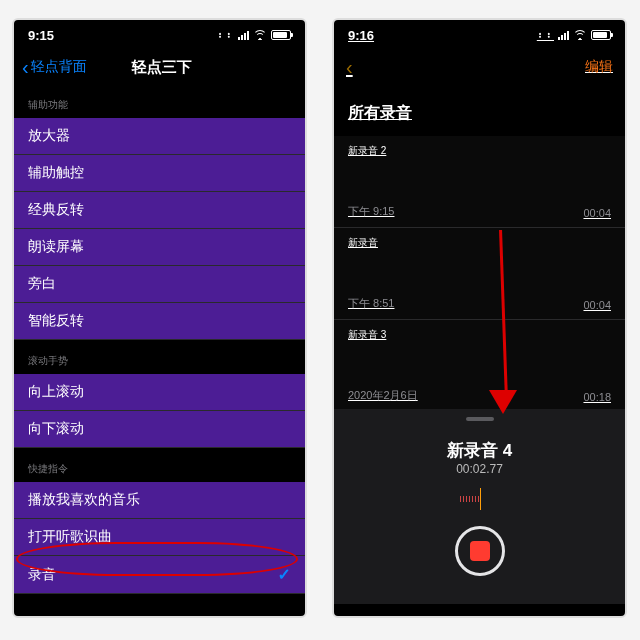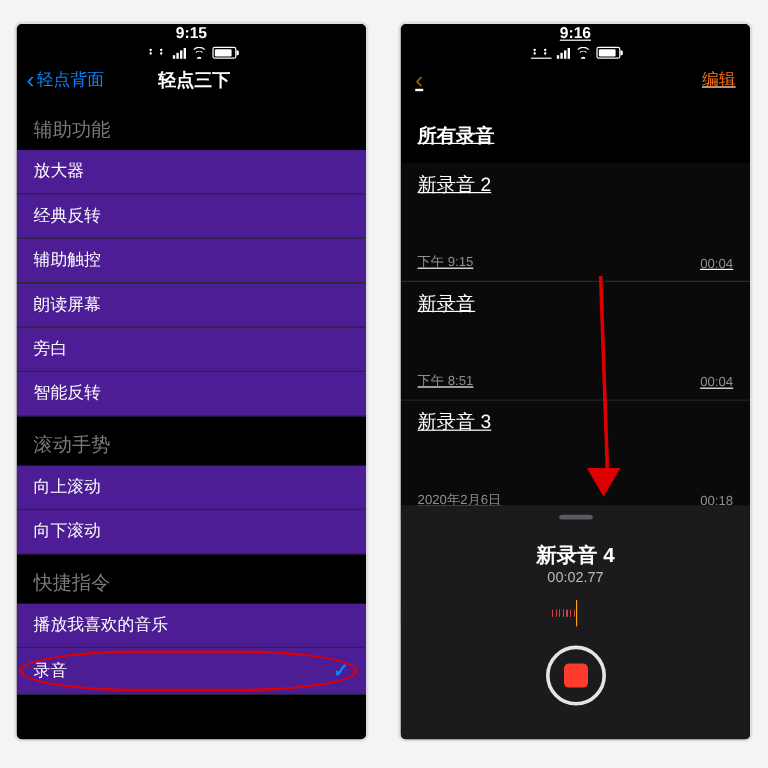--- a/index.html
+++ b/index.html
@@ -19,21 +19,21 @@
     border-radius: 6px;
     overflow: hidden;
     color: #fff;
     font-size: 13px;
   }
   .phone.left { left: 12px; }
   .phone.right { left: 332px; text-decoration: underline; }
   
   .status {
     display: flex; justify-content: space-between; align-items: center;
-    height: 30px; padding: 0 14px; font-size: 13px; font-weight: 600; flex-direction: column;
+    height: 30px; padding: 0 14px; font-size: 13px; font-weight: 600;
   }
   .status .side { display: flex; align-items: center; gap: 4px; }
   .status .icons { display: flex; align-items: center; gap: 4px; }
   .sig-icon { display: inline-flex; align-items: flex-end; gap: 1px; height: 10px; }
   .sig-icon span { width: 2px; background:#fff; display:inline-block; }
   .sig-icon span:nth-child(1){height:3px}
   .sig-icon span:nth-child(2){height:5px}
   .sig-icon span:nth-child(3){height:7px}
   .sig-icon span:nth-child(4){height:9px}
   .wifi-icon {
@@ -54,21 +54,21 @@
   .batt-icon::after{ content:""; position:absolute; right:-3px; top:2px; width:2px; height:4px; background:#fff; border-radius:0 1px 1px 0;}
   .batt-icon .fill{ position:absolute; left:1px; top:1px; bottom:1px; width:80%; background:#fff; border-radius:1px;}
   .dots { font-size:11px; letter-spacing:2px; color:#fff; }
   
   .navbar { display:flex; align-items:center; height:34px; padding:0 8px; }
   .back { color:#0a84ff; display:flex; align-items:center; font-size:14px; }
   .back .chev { font-size:20px; margin-right:2px; }
   .nav-title { flex:1; text-align:center; font-size:15px; font-weight:600; margin-left:-60px; }
   
   .section-header {
-    color:#7a7a7e; font-size:16px; padding: 14px 14px 6px 14px;
+    color:#7a7a7e; font-size:10px; padding: 14px 14px 6px 14px;
   }
   .row {
     padding: 9px 14px;
     border-bottom: 0.5px solid #2a2a2c;
     font-size:14px;
     display:flex; justify-content:space-between; align-items:center;
     background:#4c1d95;
   }
   .row:last-child { border-bottom:none; }
   .check { color:#0a84ff; font-size:16px; font-weight:700; }
@@ -84,26 +84,26 @@
   }
   .rnav .chev { color:#9a6b00; font-size:20px; }
   .rnav .edit { color:#f97316; font-size:14px; }
   .big-title { font-size:16px; font-weight:700; padding: 6px 14px 12px 14px; margin-top: 13px; }
   .rec-row {
     padding:8px 14px; border-bottom:0.5px solid #2a2a2c;
     display:flex; justify-content:space-between; align-items:flex-end;
     background:#0a0a0a;
   }
   .rec-row .meta { display:flex; flex-direction:column; gap:2px; }
-  .rec-row .name { font-size:16px; color:#fff; }
+  .rec-row .name { font-size:10px; color:#fff; }
   .rec-row .date { font-size:11px; color:#8e8e93;margin-top:44px; }
   .rec-row .dur { font-size:11px; color:#8e8e93; }
   
   .bottom-panel {
-    position:absolute; left:0; right:0; bottom:0; height:195px;
+    position:absolute; left:0; right:0; bottom:12px; height:195px;
     background:#1b1b1d;
     display:flex; flex-direction:column; align-items:center;
   }
   .grabber { width:28px; height:4px; background:#5a5a5e; border-radius:2px; margin-top:8px; }
   .cur-name { font-size:17px; font-weight:600; margin-top:18px; }
   .cur-time { font-size:12px; color:#bbb; }
   .wave { width:100%; height:18px; margin-top:14px;
     background: linear-gradient(#1b1b1d,#1b1b1d);
     position:relative;
   }
@@ -163,46 +163,49 @@
       <span>轻点背面</span>
     </div>
     <div class="nav-title">轻点三下</div>
   </div>
 
   <div class="section-header">辅助功能</div>
   <div class="row">
       <span>放大器</span>
     </div>
   <div class="row">
+      <span>辅助触控</span>
+    </div>
+  <div class="row">
       <span>经典反转</span>
     </div>
   <div class="row">
-      <span>辅助触控</span>
-    </div>
-  <div class="row">
       <span>朗读屏幕</span>
     </div>
   <div class="row">
       <span>旁白</span>
     </div>
   <div class="row">
       <span>智能反转</span>
     </div>
 
   <div class="section-header">滚动手势</div>
   <div class="row">
       <span>向上滚动</span>
     </div>
   <div class="row">
       <span>向下滚动</span>
     </div>
 
   <div class="section-header">快捷指令</div>
   <div class="row">
       <span>播放我喜欢的音乐</span>
+    </div>
+  <div class="row">
+      <span>打开听歌识曲</span>
     </div>
   <div class="row">
     <span>录音</span>
     <span class="check">✓</span>
   </div>
 
   <div class="red-circle"></div>
 </div>
 
 <div class="phone right">

